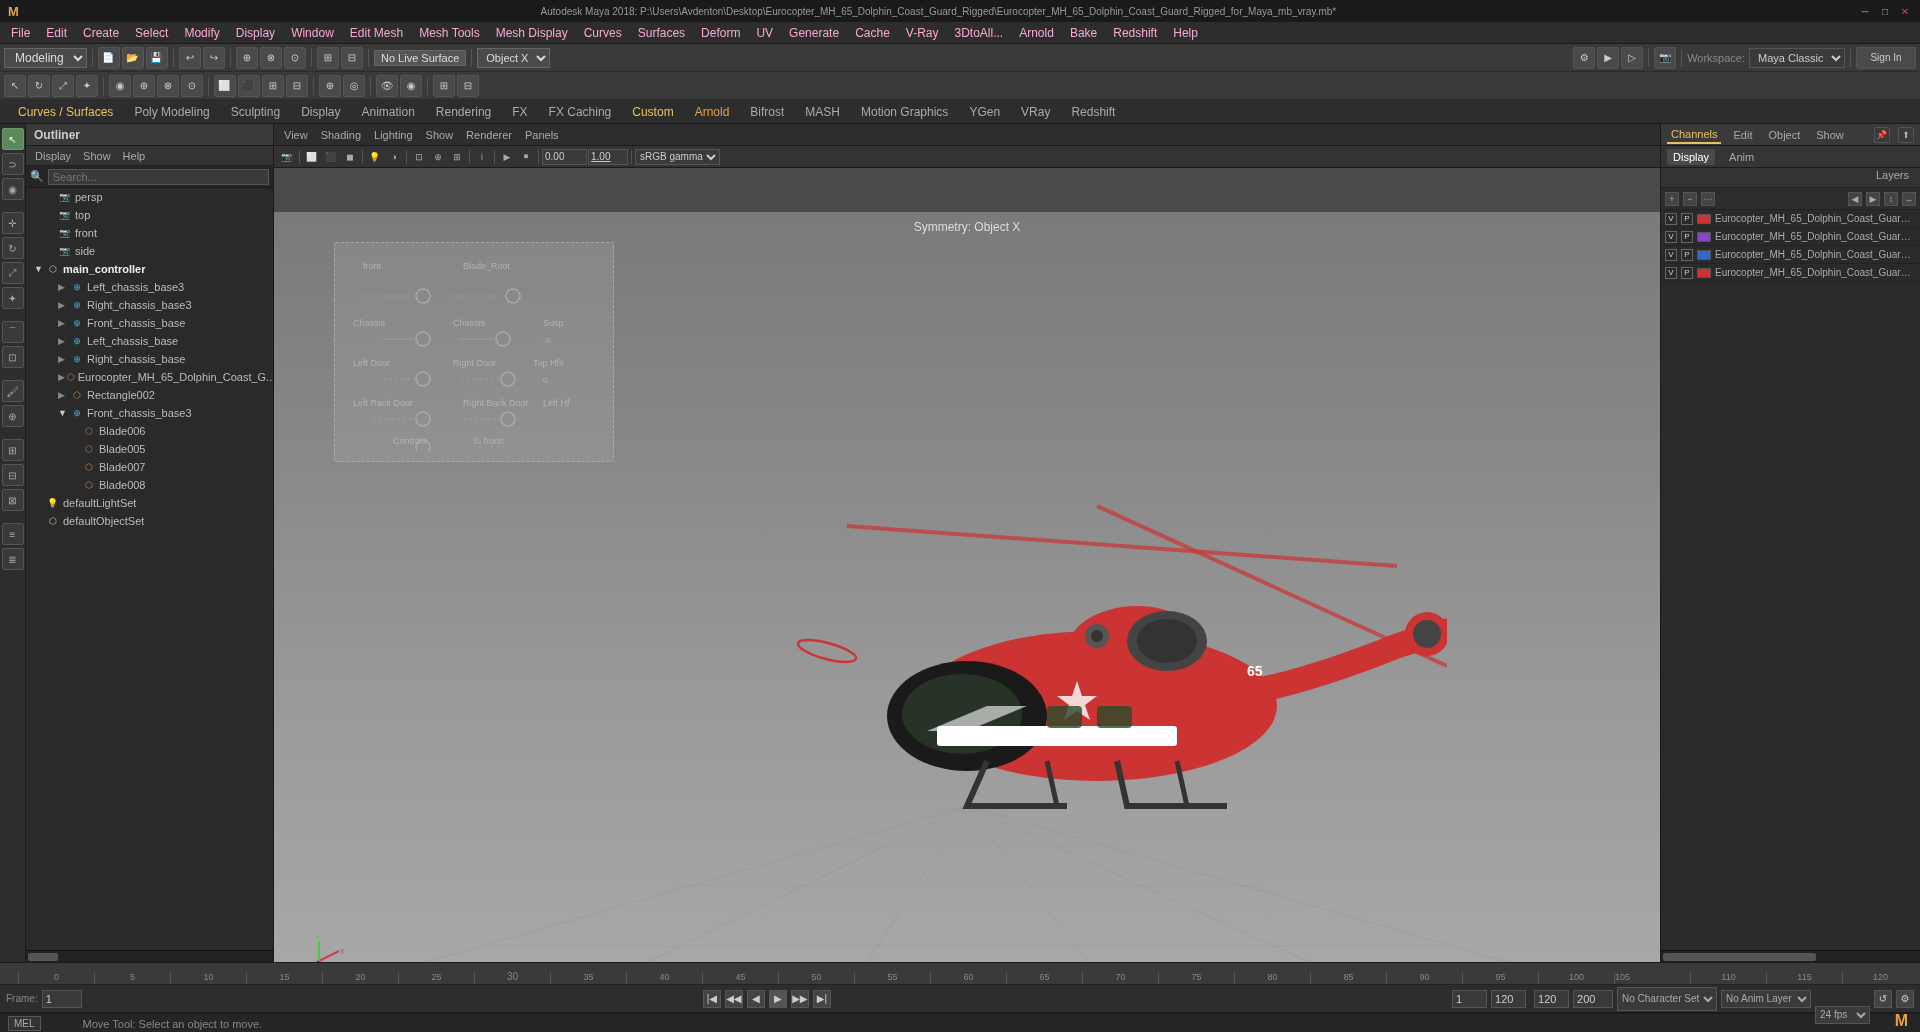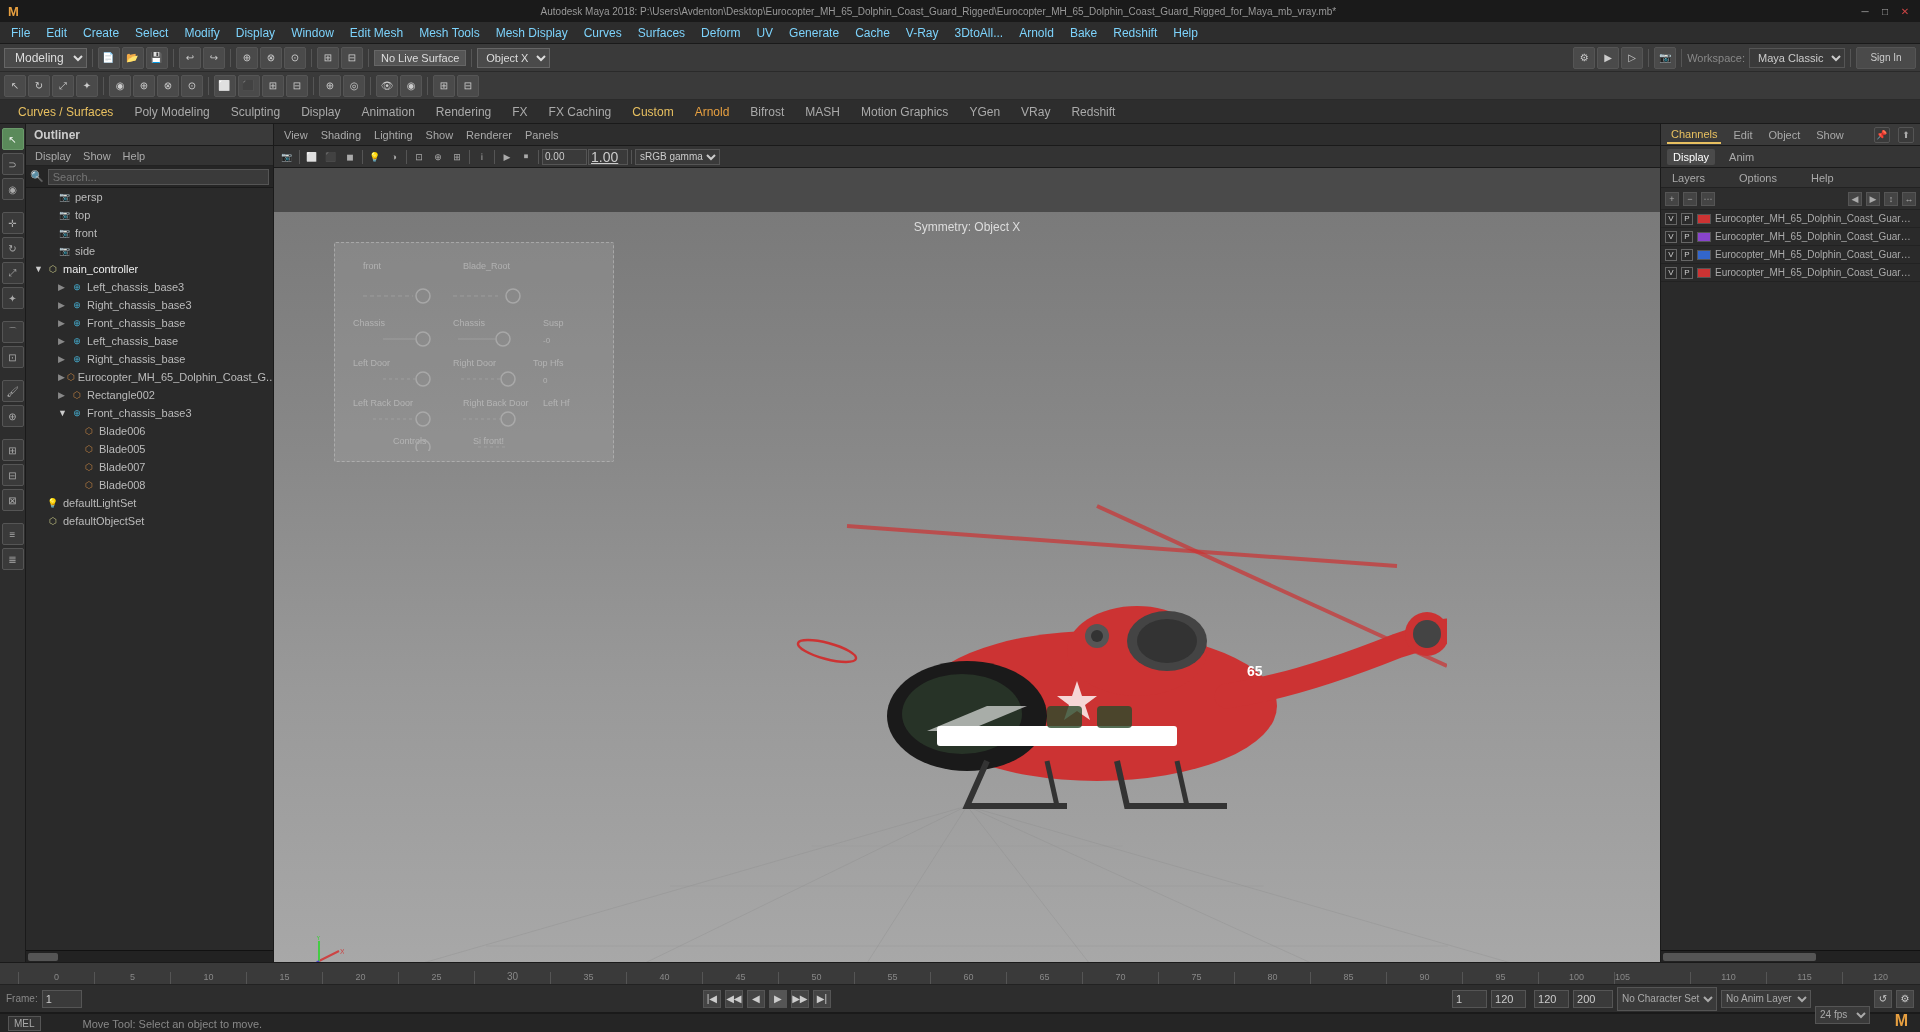--- a/index.html
+++ b/index.html
@@ -11,21 +11,21 @@
       padding: 0 8px; font-size: 11px; color: #aaa;
     }
     #titlebar-controls { display: flex; gap: 6px; }
     #titlebar-controls span { width: 14px; height: 14px; display: inline-flex; align-items: center; justify-content: center; font-size: 10px; cursor: pointer; }
 
     
     #menubar {
       width: 100%; height: 22px; background: #2d2d2d; display: flex; align-items: center;
       padding: 0 4px; gap: 2px; border-bottom: 1px solid #1a1a1a;
     }
-    .menu-item { padding: 2px 7px; font-size: 12px; color: #7dd3fc; cursor: pointer; white-space: nowrap; }
+    .menu-item { padding: 2px 7px; font-size: 12px; color: #f9a8d4; cursor: pointer; white-space: nowrap; }
     #toolbar-row1 {
       height: 28px; display: flex; align-items: center; padding: 0 4px; gap: 2px;
       background: #3a3a3a; border-bottom: 1px solid #2a2a2a;
     }
     #toolbar-row2 {
       height: 28px; display: flex; align-items: center; padding: 0 4px; gap: 2px;
       background: #3a3a3a; border-bottom: 1px solid #2a2a2a;
     }
     .toolbar-btn {
       width: 22px; height: 22px; background: #4a4a4a; border: 1px solid #555; border-radius: 2px;
@@ -132,22 +132,23 @@
     }
     .right-panel-tab { color: #aaa; cursor: pointer; padding: 2px 4px; }
     .right-panel-tab.active { color: #e8c060; border-bottom: 2px solid #e8c060; }
     #display-anim-tabs {
       height: 22px; background: #353535; display: flex; align-items: center; padding: 0 6px; gap: 8px;
       border-bottom: 1px solid #1a1a1a;
     }
     .da-tab { font-size: 11px; color: #aaa; cursor: pointer; padding: 2px 6px; }
     .da-tab.active { color: #fff; background: #4a4a4a; border-radius: 2px; }
     #display-anim-subtabs {
-      height: 20px; background: #333; display: flex; align-items: center; padding: 0 6px; gap: 24px;
+      height: 20px; background: #333; display: flex; align-items: flex-end; padding: 0 6px; gap: 16px;
       border-bottom: 1px solid #222;
+      flex-direction: column;
     }
     .da-subtab { font-size: 11px; color: #aaa; cursor: pointer; padding: 1px 5px; }
     #layer-controls {
       height: 22px; background: #2d2d2d; display: flex; align-items: center; padding: 0 4px; gap: 4px;
       border-bottom: 1px solid #222;
     }
     .layer-ctrl-btn { width: 14px; height: 14px; background: #444; border: 1px solid #555; display: flex; align-items: center; justify-content: center; font-size: 9px; cursor: pointer; color: #aaa; }
     #layers-list { flex: 1; overflow: hidden; background: #2a2a2a; }
     .layer-row {
       height: 18px; display: flex; align-items: center; padding: 0 4px; gap: 4px;
@@ -423,21 +424,21 @@
       </div>
       <div class="outliner-item outliner-item-indent">
         <span class="item-arrow"></span>
         <span class="item-icon icon-camera">📷</span>
         <span>side</span>
       </div>
 
       <div class="outliner-item">
         <span class="item-arrow" style="color:#ccc;">▼</span>
         <span class="item-icon icon-group">⬡</span>
-        <span style="color:#eee;font-weight:normal;">main_controller</span>
+        <span style="color:#eee;font-weight:bold;">main_controller</span>
       </div>
       <div class="outliner-item outliner-item-indent2">
         <span class="item-arrow">▶</span>
         <span class="item-icon icon-joint">⊕</span>
         <span>Left_chassis_base3</span>
       </div>
       <div class="outliner-item outliner-item-indent2">
         <span class="item-arrow">▶</span>
         <span class="item-icon icon-joint">⊕</span>
         <span>Right_chassis_base3</span>
@@ -536,21 +537,21 @@
       <div class="vp-btn">⊞</div>
       <div class="vp2-sep"></div>
       <div class="vp-btn">ℹ</div>
       <div class="vp2-sep"></div>
 
       <div class="vp-btn">▶</div>
       <div class="vp-btn">⏹</div>
       <div class="vp2-sep"></div>
 
       <input type="text" value="0.00" style="width: 45px; height: 16px; background: rgb(58, 58, 58); border: 1px solid rgb(85, 85, 85); color: rgb(204, 204, 204); font-size: 10px; padding: 0px 2px;">
-      <input type="text" value="1.00" style="width: 40px; height: 16px; background: rgb(58, 58, 58); border: 1px solid rgb(85, 85, 85); color: rgb(204, 204, 204); font-size: 14px; padding: 0px 2px; text-decoration: underline;">
+      <input type="text" value="1.00" style="width: 40px; height: 16px; background: rgb(58, 58, 58); border: 1px solid rgb(85, 85, 85); color: rgb(204, 204, 204); font-size: 10px; padding: 0px 2px; text-decoration: underline;">
       <div class="vp2-sep"></div>
       <select style="height:16px;background:#3a3a3a;border:1px solid #555;color:#ccc;font-size:10px;">
         <option>sRGB gamma</option>
         <option>Linear</option>
       </select>
     </div>
 
     <div id="viewport-canvas" style="position:relative;flex:1;background:linear-gradient(180deg,#7a7a7a 0%,#888 30%,#999 60%,#aaa 100%);overflow:hidden;">
 
       <div id="object-x-label" style="position:absolute;top:8px;left:50%;transform:translateX(-50%);color:#ddd;font-size:12px;white-space:nowrap;">

